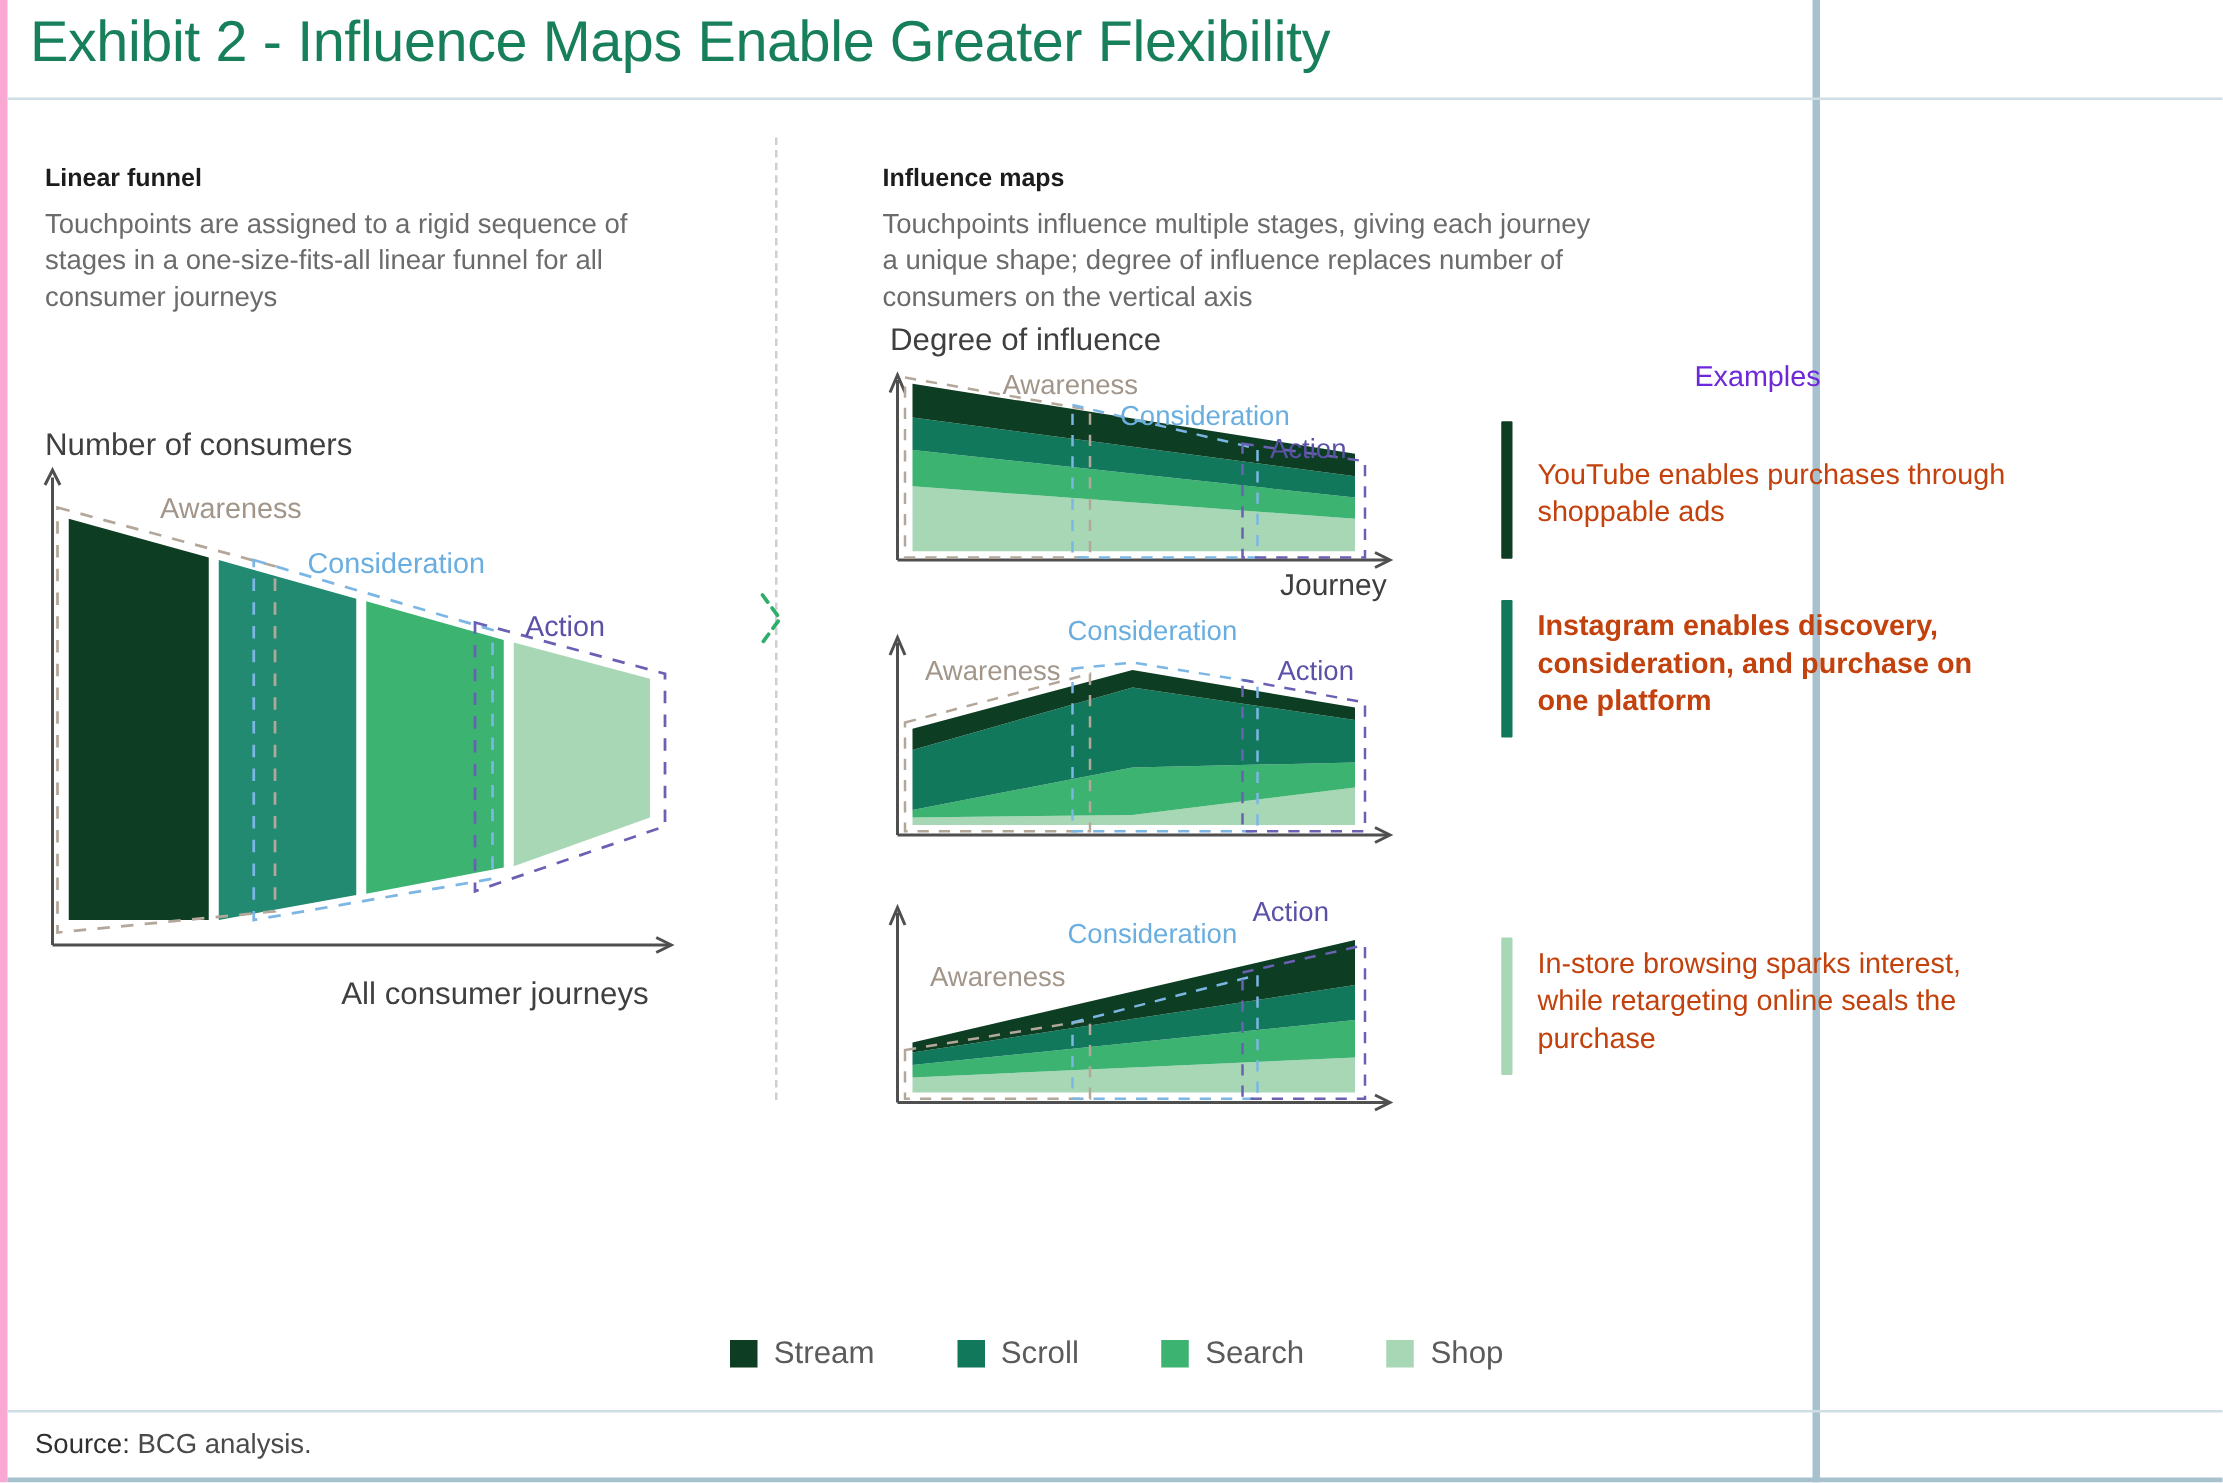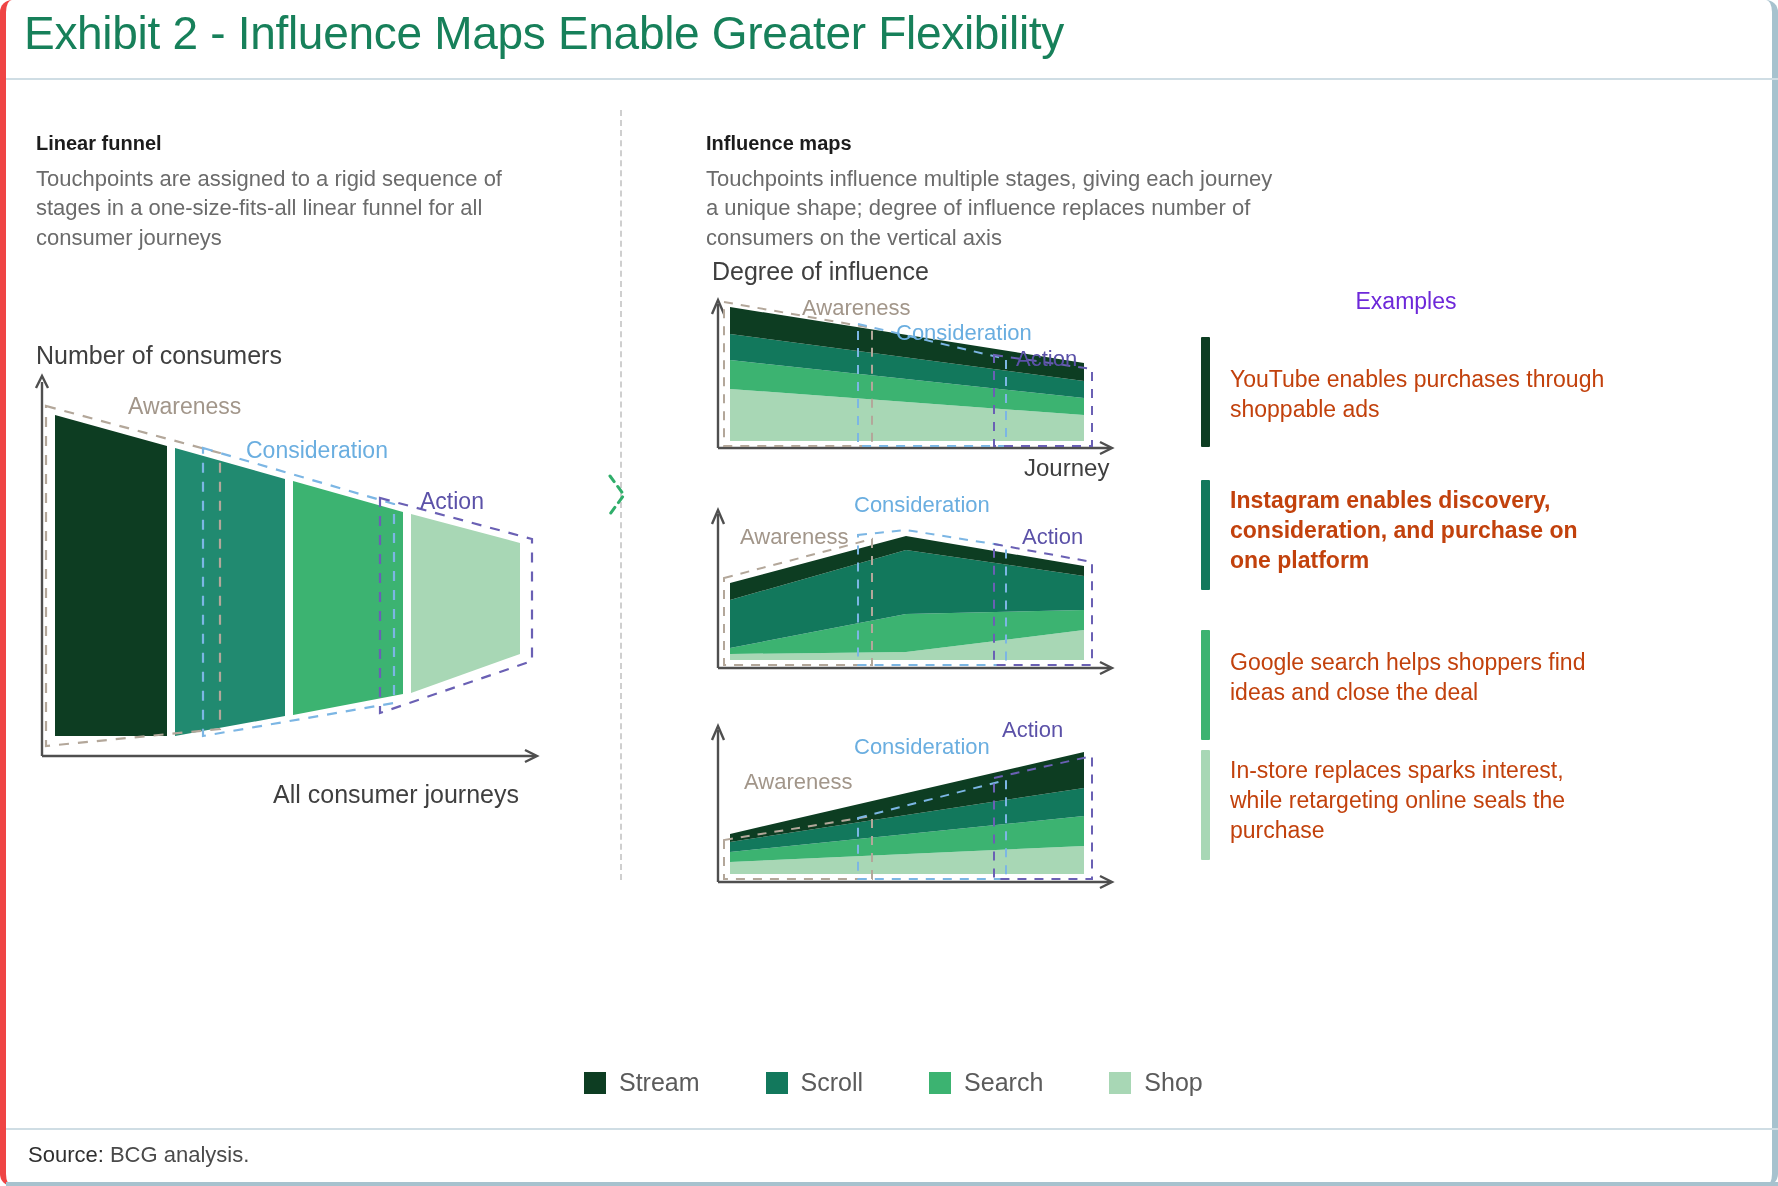--- a/index.html
+++ b/index.html
@@ -4,22 +4,22 @@
 <style>
   html,body{margin:0;padding:0;}
   body{
     width:1778px;height:1186px;
     background:#ffffff;
     font-family:"Liberation Sans", sans-serif;
     color:#3f3f3f;
     overflow:hidden;
     position:relative;
   }
-  #page{position:relative;width:1778px;height:1186px;box-sizing:border-box;
-        border-left:6px solid #ef4444;border-right:6px solid #a7c2ce;border-radius:12px;}
+  #page{position:relative;width:1456px;height:1186px;box-sizing:border-box;
+        border-left:6px solid #f9a8d4;border-right:6px solid #a7c2ce;}
 
   
   .title{
     position:absolute;left:18px;top:6px;
     font-size:46px;font-weight:400;color:#17805a;
     letter-spacing:-0.3px;white-space:nowrap;
   }
   .rule-top{position:absolute;left:0;top:78px;width:1778px;height:2px;background:#cfdde4;}
 
   
@@ -199,28 +199,24 @@
   <div class="ex-row" style="left:1195px;top:337px;width:420px;height:115px;">
     <div class="ex-bar" style="background:#0d3d22;height:110px;"></div>
     <div class="ex-text" style="padding-top:27px;">YouTube enables purchases through shoppable ads</div>
   </div>
 
   <div class="ex-row" style="left:1195px;top:480px;width:420px;height:115px;font-weight:bold;">
     <div class="ex-bar" style="background:#12785c;height:110px;"></div>
     <div class="ex-text" style="padding-top:5px;">Instagram enables discovery, consideration, and purchase on one platform</div>
   </div>
 
-  <div class="ex-row" style="left:1195px;top:630px;width:420px;height:115px;">
-    <div class="ex-bar" style="background:#3cb371;height:110px;"></div>
-    <div class="ex-text" style="padding-top:17px;">Google search helps shoppers find ideas and close the deal</div>
-  </div>
 
   <div class="ex-row" style="left:1195px;top:750px;width:420px;height:115px;">
     <div class="ex-bar" style="background:#a8d7b5;height:110px;"></div>
-    <div class="ex-text" style="padding-top:5px;">In-store replaces sparks interest, while retargeting online seals the purchase</div>
+    <div class="ex-text" style="padding-top:5px;">In-store browsing sparks interest, while retargeting online seals the purchase</div>
   </div>
 
   <div id="legend">
     <div class="lg-item">
       <span class="lg-sw" style="background:#0d3d22;"></span>
       <span class="lg-label">Stream</span>
     </div>
     <div class="lg-item">
       <span class="lg-sw" style="background:#12785c;"></span>
       <span class="lg-label">Scroll</span>

